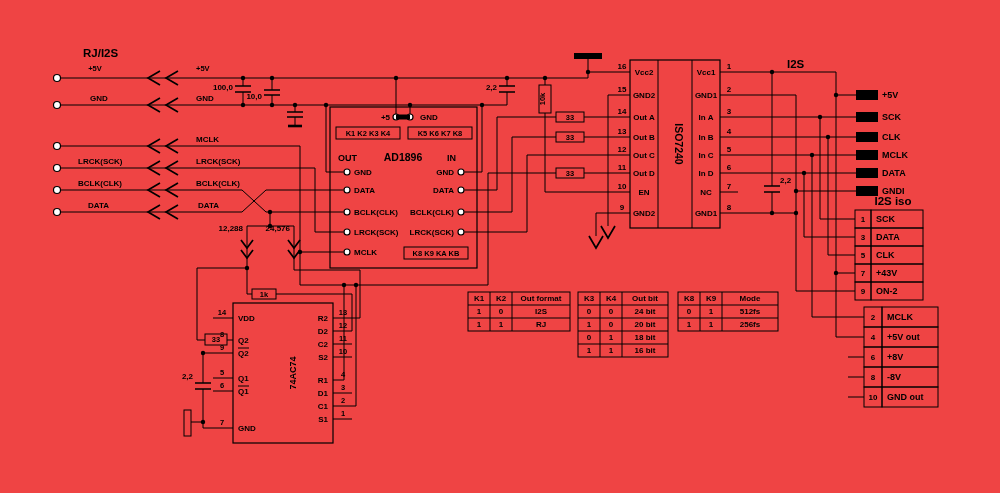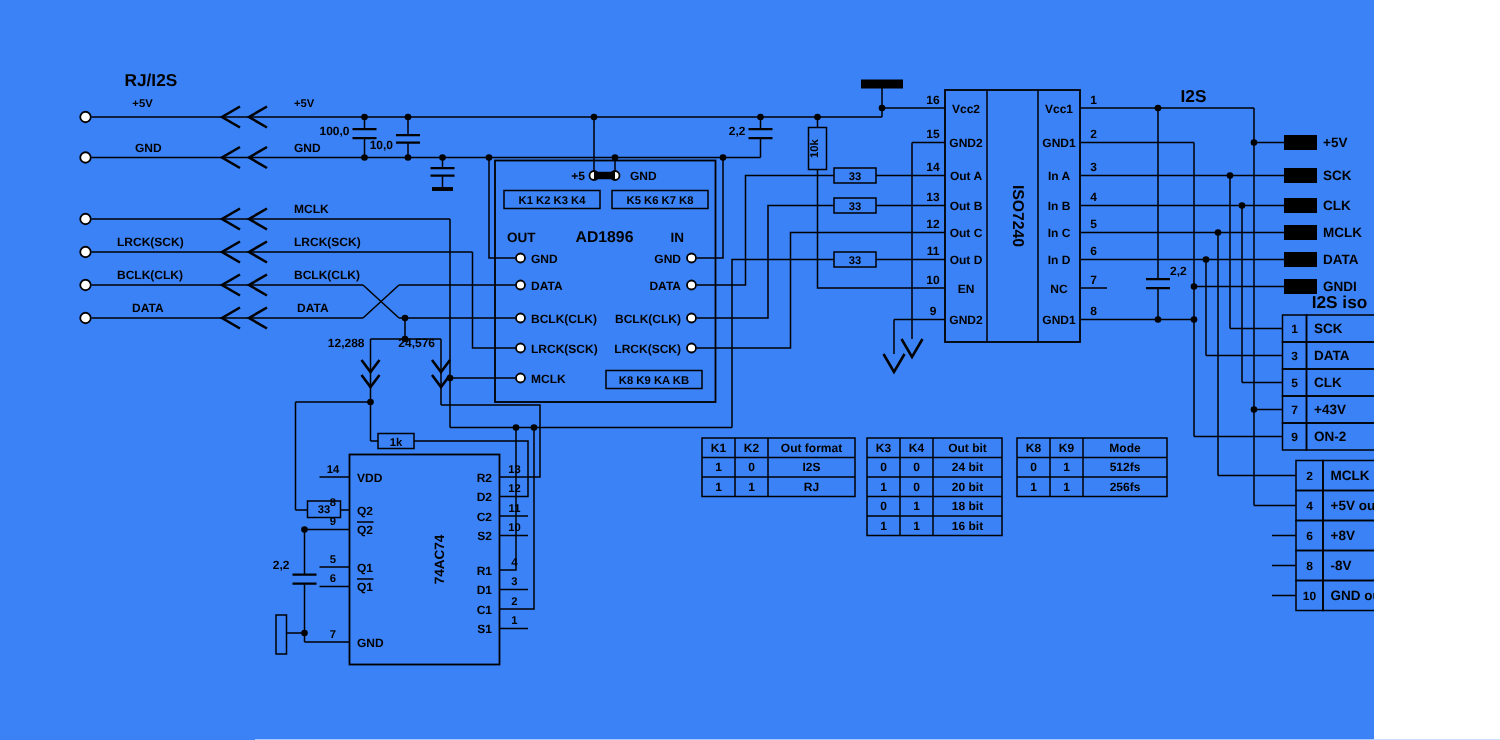--- a/index.html
+++ b/index.html
@@ -1,16 +1,16 @@
 <!DOCTYPE html>
 <html><head>
 <meta charset="utf-8">
 <style>
   html,body{margin:0;padding:0;background:#fff;}
-  #canvas{position:relative;width:916px;height:493px;background:#3b82f6;overflow:hidden;}
+  #canvas{position:relative;width:1000px;height:493px;background:#ef4444;overflow:hidden;}
   .tt{font-family:"Liberation Sans",sans-serif;fill:#000;}
   .b7{font-size:7.5px;font-weight:bold;}
   .b8{font-size:8px;font-weight:bold;}
   .b9{font-size:9px;font-weight:bold;}
   .b10{font-size:10.5px;font-weight:bold;}
   .b11{font-size:11.5px;font-weight:bold;}
   .mid{text-anchor:middle;}
   .end{text-anchor:end;}
   .w{stroke:#000;stroke-width:1;fill:none;}
   .w2{stroke:#000;stroke-width:1.7;fill:none;}

